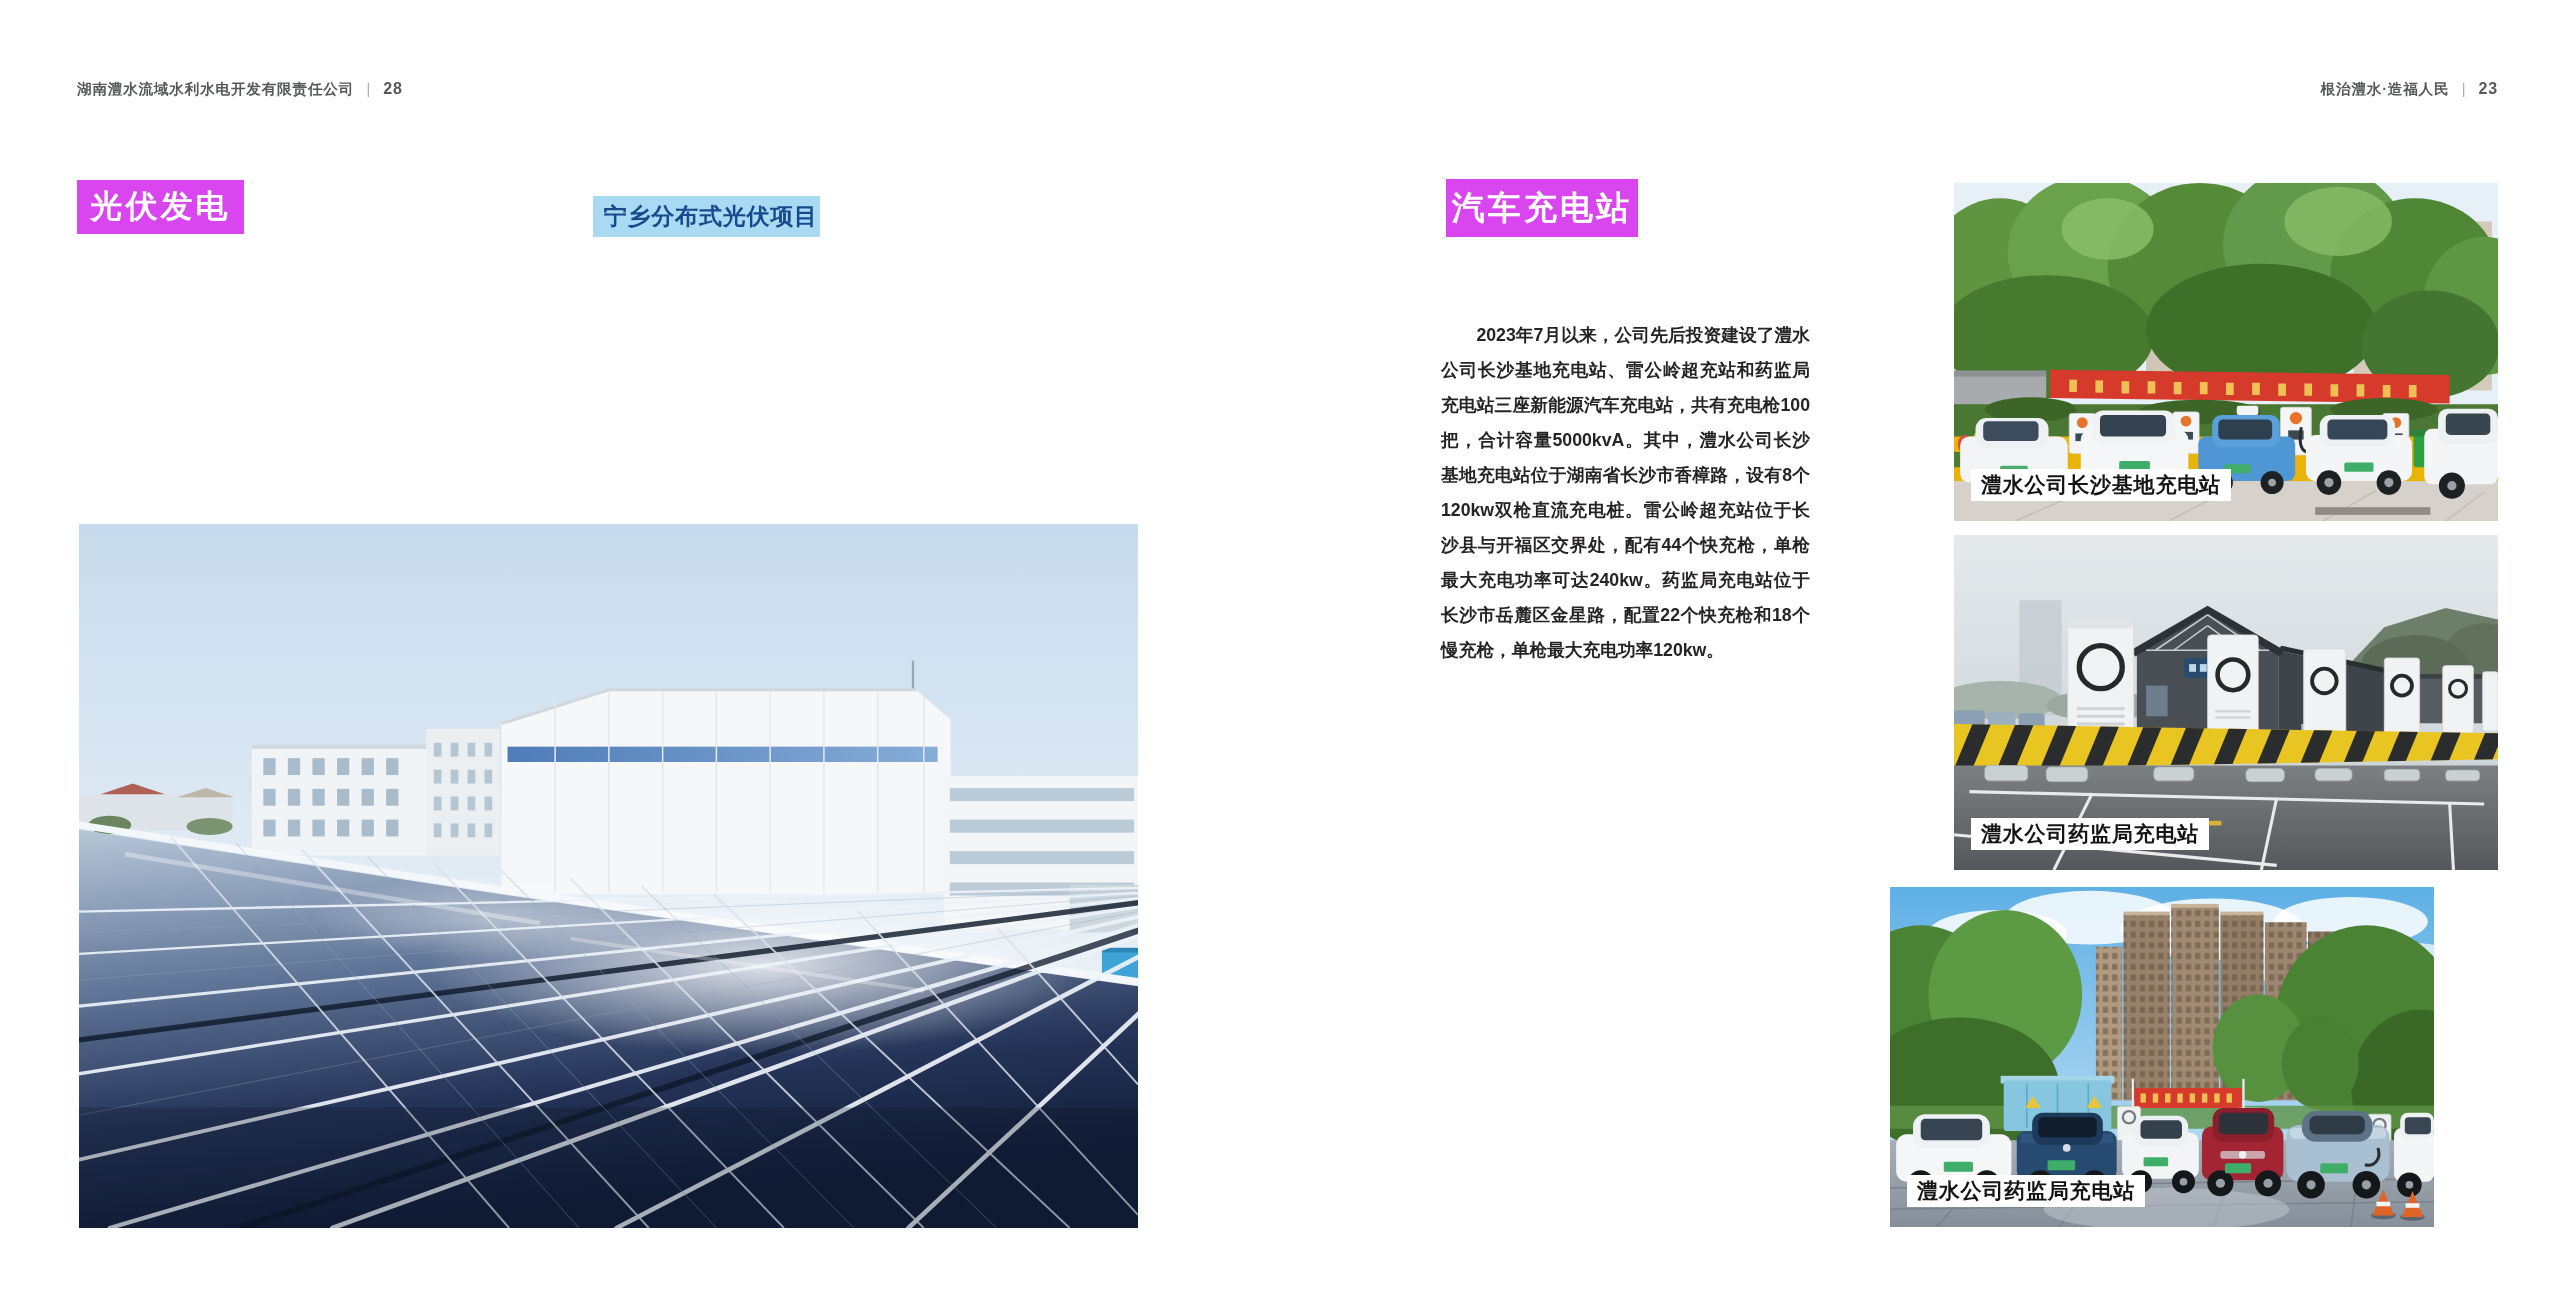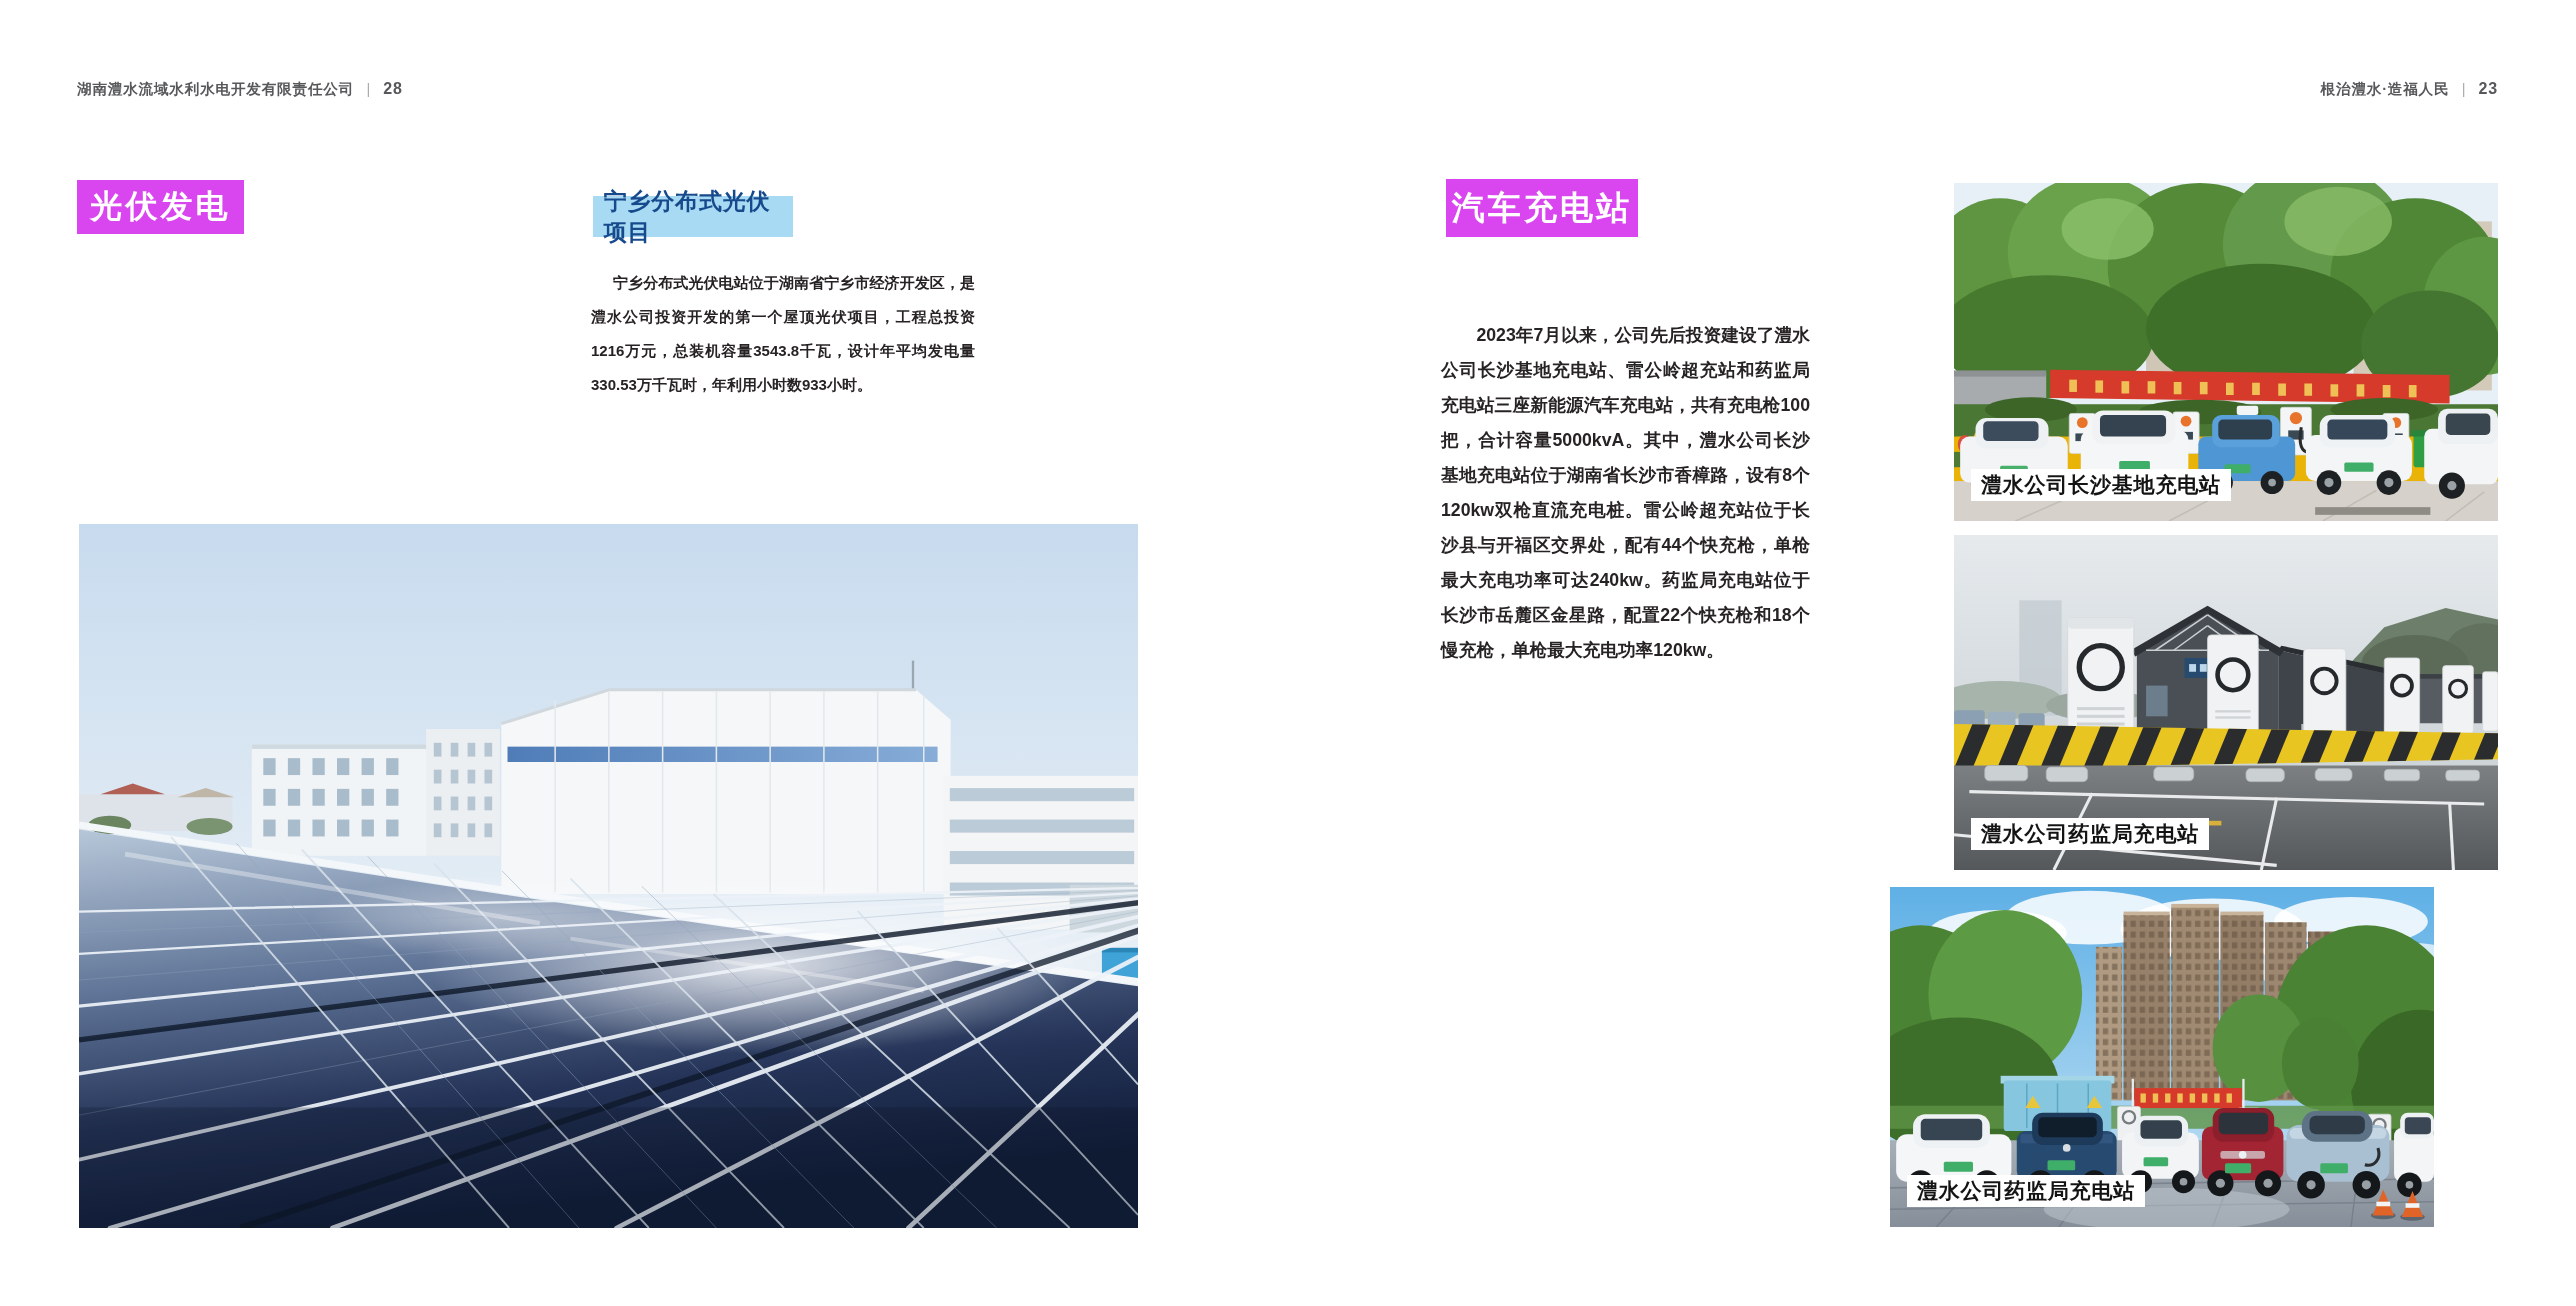--- a/index.html
+++ b/index.html
@@ -8,21 +8,21 @@
   .runhead{position:absolute;top:80px;font-size:14.6px;font-weight:700;color:#57585a;
            letter-spacing:0.8px;white-space:nowrap;}
   .runhead .sep{color:#a9abad;font-weight:400;margin:0 12.3px;}
   .runhead .pg{font-size:16px;}
   .rh-left{left:77px;}
   .rh-right{right:78px;}
   .title-box{position:absolute;background:#d946ef;color:#ffffff;font-weight:700;
              display:flex;align-items:center;justify-content:center;letter-spacing:3.1px;}
   .tb-left{left:77px;top:180px;width:167px;height:54px;font-size:32px;}
   .tb-right{left:1446px;top:179px;width:192px;height:58px;font-size:33px;}
-  .subtitle{position:absolute;left:593px;top:196px;width:200px;height:41px;background:#a9daf3;
+  .subtitle{position:absolute;left:593px;top:196px;width:227px;height:41px;background:#a9daf3;
             color:#164a8c;font-size:23px;font-weight:700;display:flex;align-items:center;
             padding-left:10.7px;box-sizing:border-box;letter-spacing:0.8px;}
   .body-text{position:absolute;color:#272324;font-weight:600;text-align:justify;}
   .body-left{left:591px;top:266px;width:384px;font-size:15px;line-height:34px;text-indent:22px;}
   .body-right{left:1441px;top:318px;width:369px;font-size:17.7px;line-height:35px;text-indent:2em;}
   .photo{position:absolute;overflow:hidden;background:#eab308;}
   .ph-solar{left:79px;top:524px;width:1059px;height:704px;}
   .ph-1{left:1954px;top:183px;width:544px;height:338px;}
   .ph-2{left:1954px;top:535px;width:544px;height:335px;}
   .ph-3{left:1890px;top:887px;width:544px;height:340px;}
@@ -39,21 +39,20 @@
   <div class="runhead rh-left">
     <span>湖南澧水流域水利水电开发有限责任公司</span><span class="sep">|</span><span class="pg">28</span>
   </div>
 
   <div class="runhead rh-right">
     <span>根治澧水·造福人民</span><span class="sep">|</span><span class="pg">23</span>
   </div>
 
   <div class="title-box tb-left">光伏发电</div>
   <div class="subtitle">宁乡分布式光伏项目</div>
-  <div class="body-text body-left">宁乡分布式光伏电站位于湖南省宁乡市经济开发区，是澧水公司投资开发的第一个屋顶光伏项目，工程总投资1216万元，总装机容量3543.8千瓦，设计年平均发电量330.53万千瓦时，年利用小时数933小时。</div>
 
   <div class="photo ph-solar">
     <svg viewBox="0 0 1379 917" preserveAspectRatio="none">
       <defs>
         <linearGradient id="a_sky" x1="0" y1="0" x2="0" y2="1">
           <stop offset="0" stop-color="#c7dbee"></stop>
             <stop offset="1" stop-color="#ecf2f7"></stop>
         </linearGradient>
         <linearGradient id="a_panel" x1="0" y1="0" x2="0.25" y2="1">
           <stop offset="0" stop-color="#b7c7d9"></stop>

